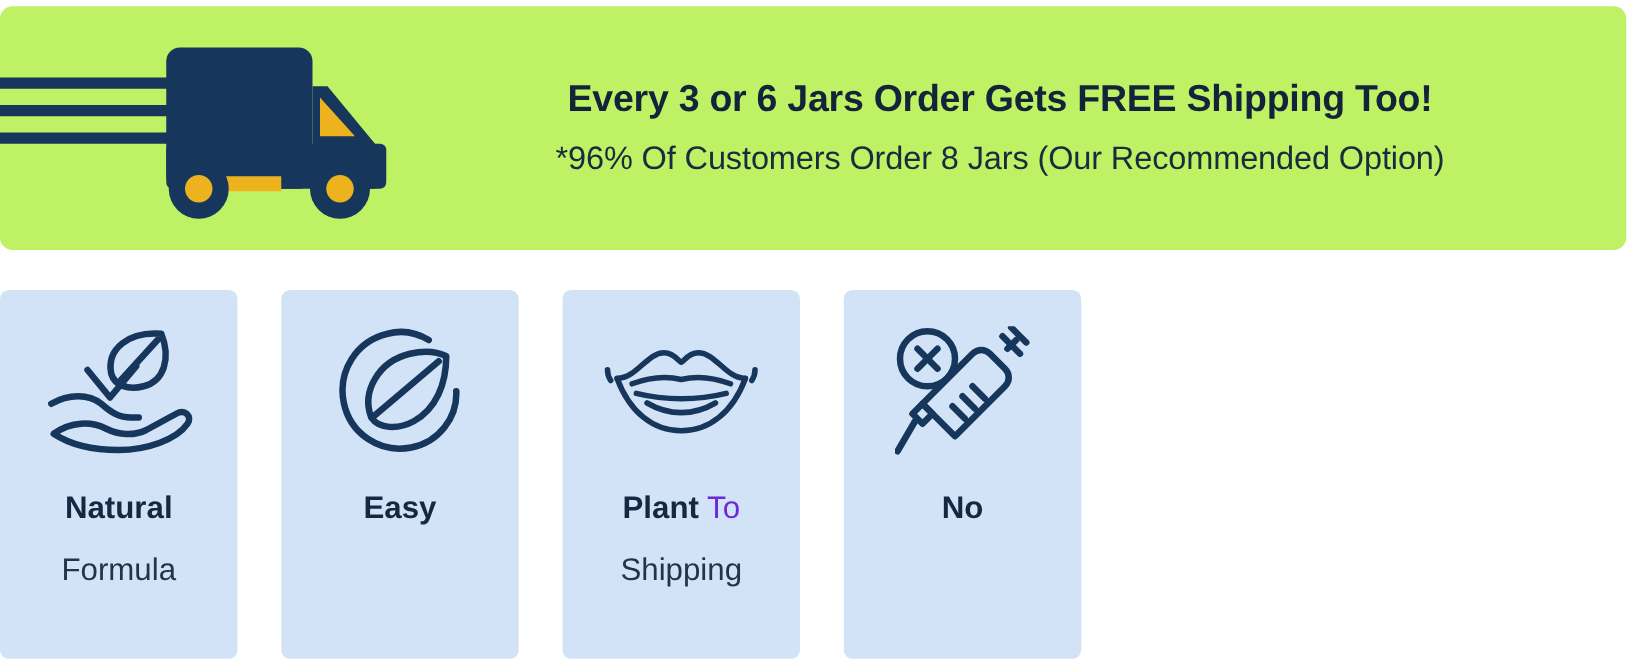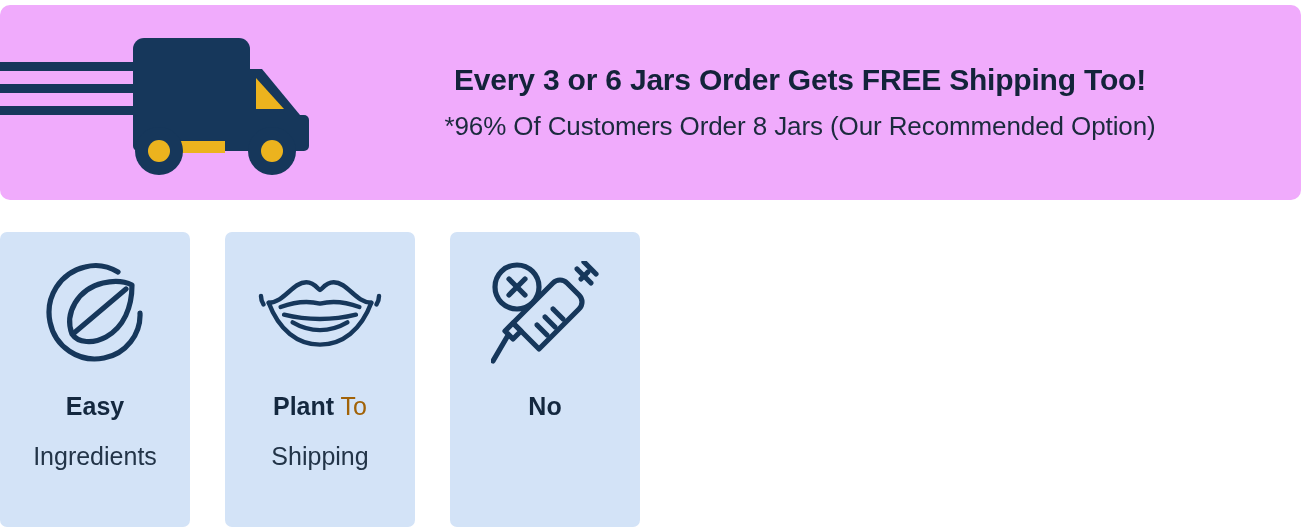--- a/index.html
+++ b/index.html
@@ -15,21 +15,21 @@
     position: relative;
   }
 
   
   #shipping-banner {
     position: absolute;
     left: 0;
     top: 5px;
     width: 1301px;
     height: 195px;
-    background: #f0abfc;
+    background: #bef264;
     border-radius: 10px;
     overflow: hidden;
     display: flex;
     align-items: center;
   }
   #truck-wrap {
     position: absolute;
     left: 0;
     top: 24px;
     width: 320px;
@@ -99,21 +99,21 @@
     margin-top: 22px;
     font-size: 25px;
     font-weight: bold;
     color: #14283f;
     line-height: 1;
     text-align: center;
     white-space: nowrap;
   }
   .card-label-primary .soft {
     font-weight: normal;
-    color: #a16207;
+    color: #6d28d9;
   }
   .card-label-secondary {
     margin-top: 25px;
     font-size: 25px;
     font-weight: normal;
     color: #223448;
     line-height: 1;
     text-align: center;
     white-space: nowrap;
   }
@@ -150,36 +150,55 @@
   </div>
 
   <div id="banner-text">
     <div id="banner-headline">Every 3 or 6 Jars Order Gets FREE Shipping Too!</div>
     <div id="banner-subline">*96% Of Customers Order 8 Jars (Our Recommended Option)</div>
   </div>
 </div>
 
 <div id="benefit-cards">
 
+  <div class="benefit-card">
+    <div class="card-icon">
+      <svg width="124" height="104" viewBox="0 0 124 104" fill="none" stroke="#16375b" stroke-width="5.2" stroke-linecap="round" stroke-linejoin="round">
+
+        <path d="M56 38 C52 18 70 4 96 6 C104 26 98 44 82 48 C70 51 59 48 56 38 Z"></path>
+
+        <path d="M93 11 L62 45"></path>
+
+        <path d="M37 35 L55 57 L76 32"></path>
+
+        <path d="M8 62 C22 54 38 54 48 62 C56 69 62 73 72 73 L78 73"></path>
+
+        <path d="M10 86 C24 76 40 76 52 82 C62 87 74 88 84 83 L108 70 C115 66 121 72 117 78 C108 91 84 99 62 99 C40 99 22 94 10 86 Z"></path>
+      </svg>
+    </div>
+    <div class="card-label-primary">
+      <span>Natural</span><span class="soft"></span>
+    </div>
+    <div class="card-label-secondary">Formula</div>
+  </div>
 
   <div class="benefit-card">
     <div class="card-icon">
       <svg width="110" height="104" viewBox="0 0 110 104" fill="none" stroke="#16375b" stroke-width="5.2" stroke-linecap="round" stroke-linejoin="round">
 
         <path d="M78 11 C68 5 56 3 45 6 C20 12 5 36 10 61 C15 86 39 102 64 97 C86 93 101 73 100 52"></path>
 
         <path d="M32 73 C24 52 38 28 63 22 C76 19 86 21 92 24 C92 46 84 66 66 76 C53 83 38 82 32 73 Z"></path>
 
         <path d="M86 28 L34 72"></path>
       </svg>
     </div>
     <div class="card-label-primary">
       <span>Easy</span><span class="soft"></span>
     </div>
-    <div class="card-label-secondary">Ingredients</div>
   </div>
 
 
   <div class="benefit-card">
     <div class="card-icon">
       <svg width="152" height="92" viewBox="0 0 152 92" fill="none" stroke="#16375b" stroke-width="5.2" stroke-linecap="round" stroke-linejoin="round">
 
         <path d="M16 34 C34 34 44 10 60 10 C70 10 74 19 76 19 C78 19 82 10 92 10 C108 10 118 34 136 34"></path>
 
         <path d="M16 34 C28 66 50 83 76 83 C102 83 124 66 136 34"></path>

